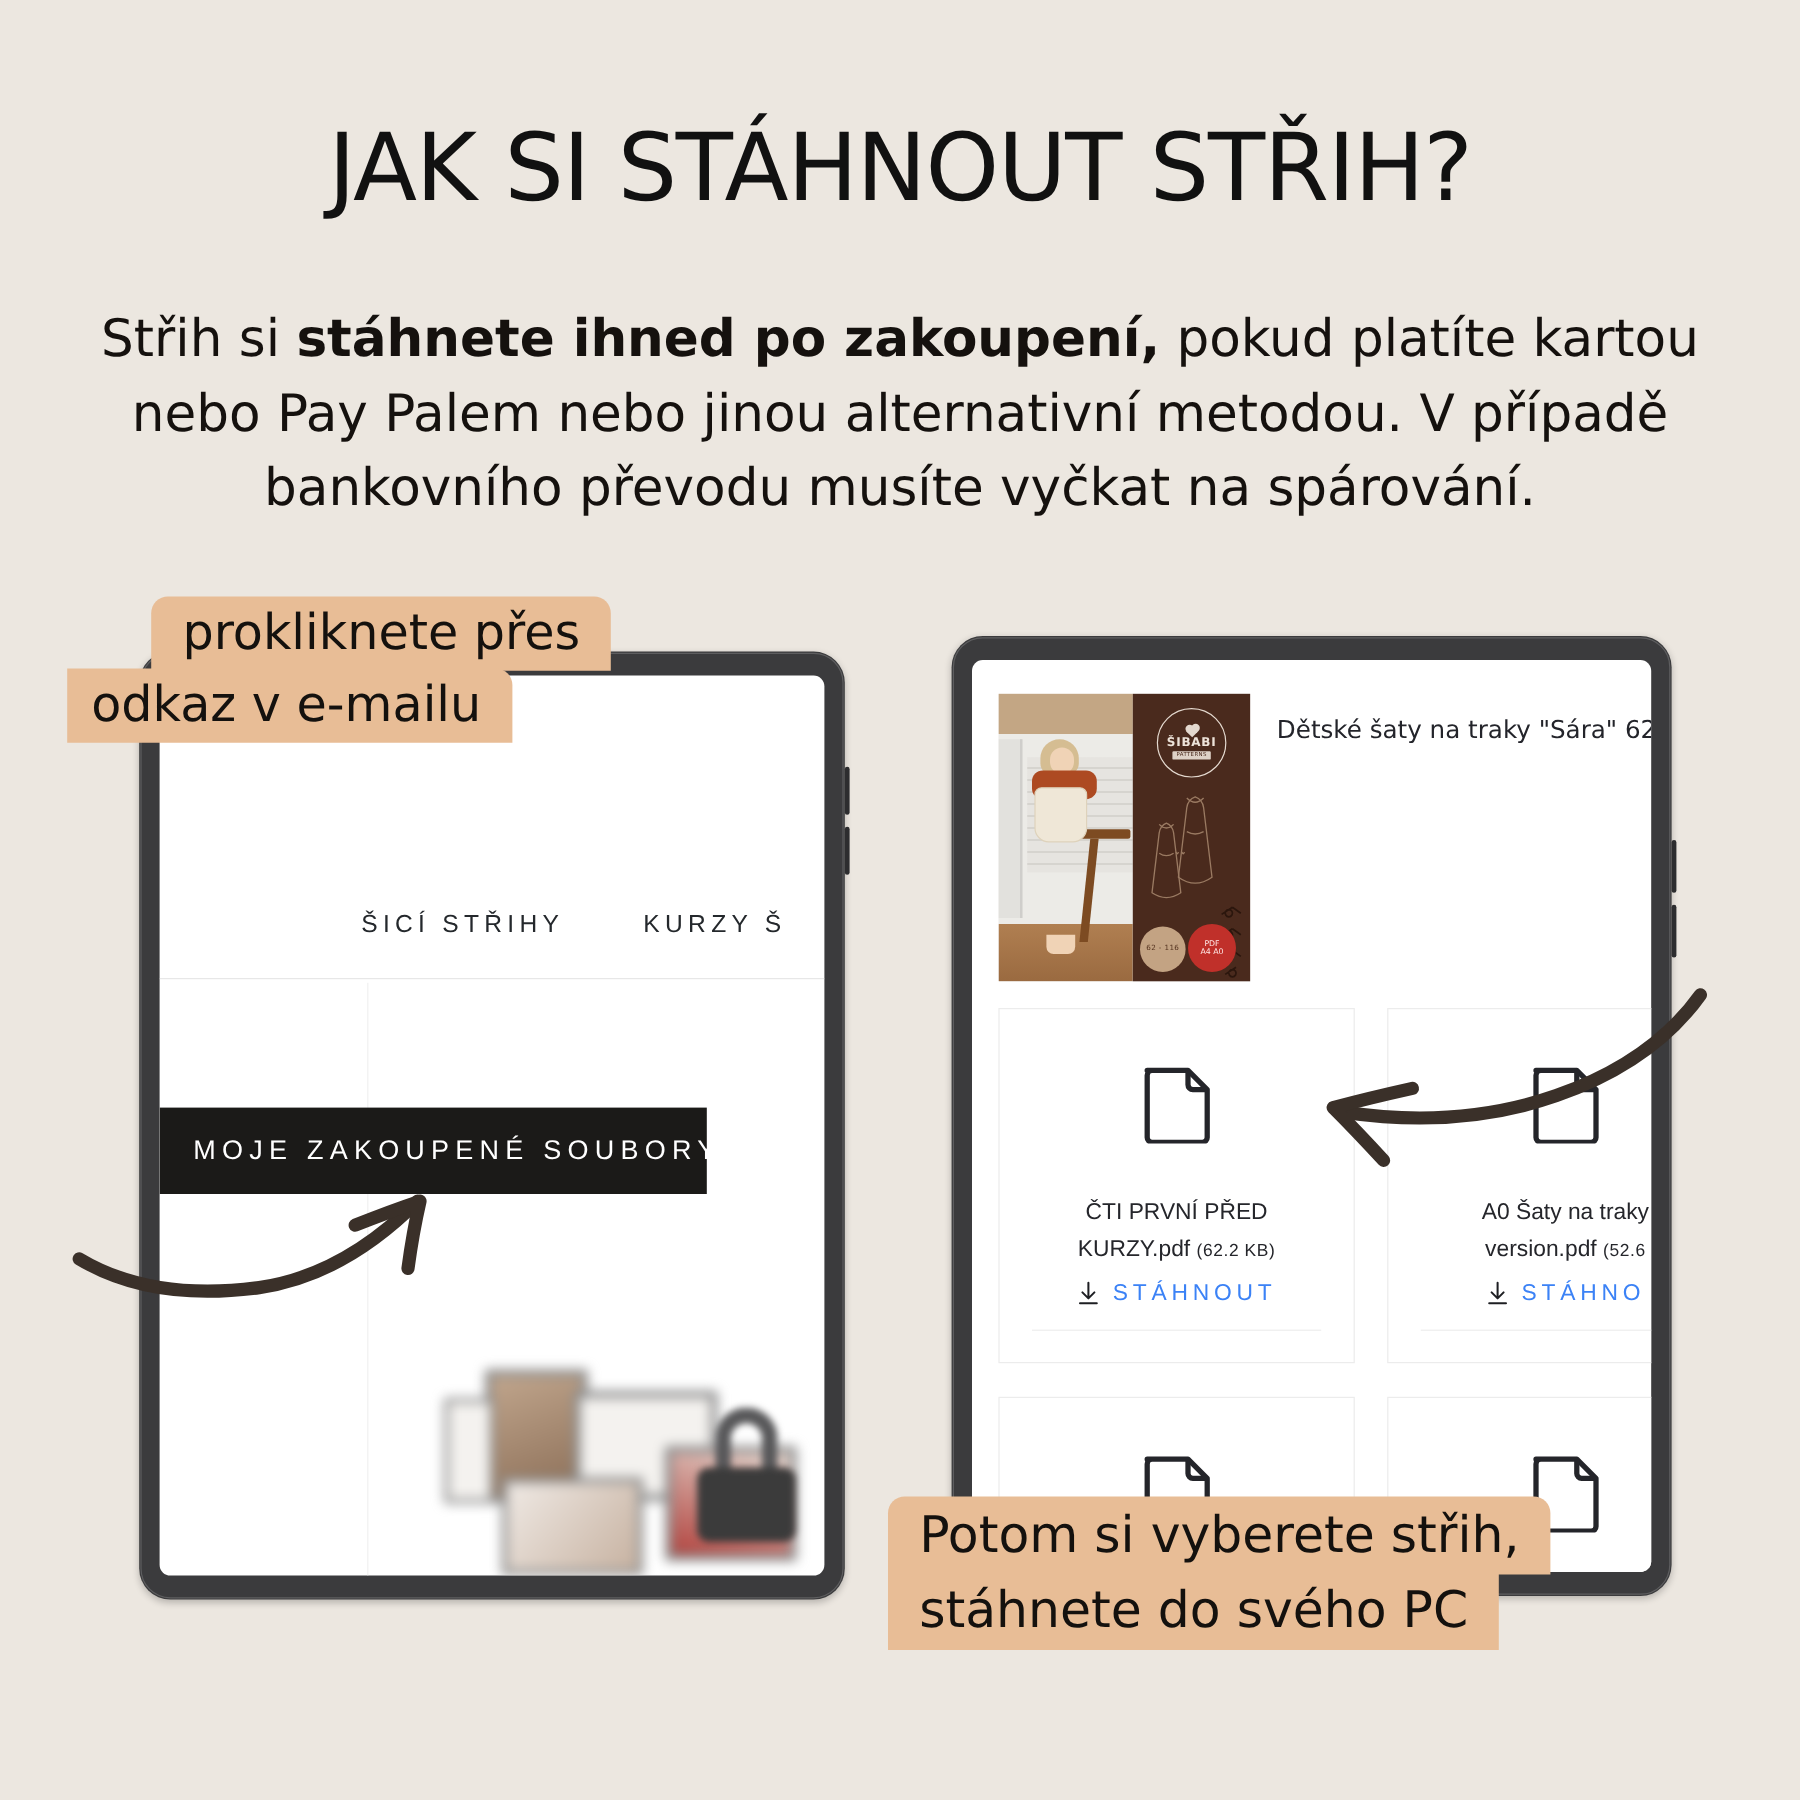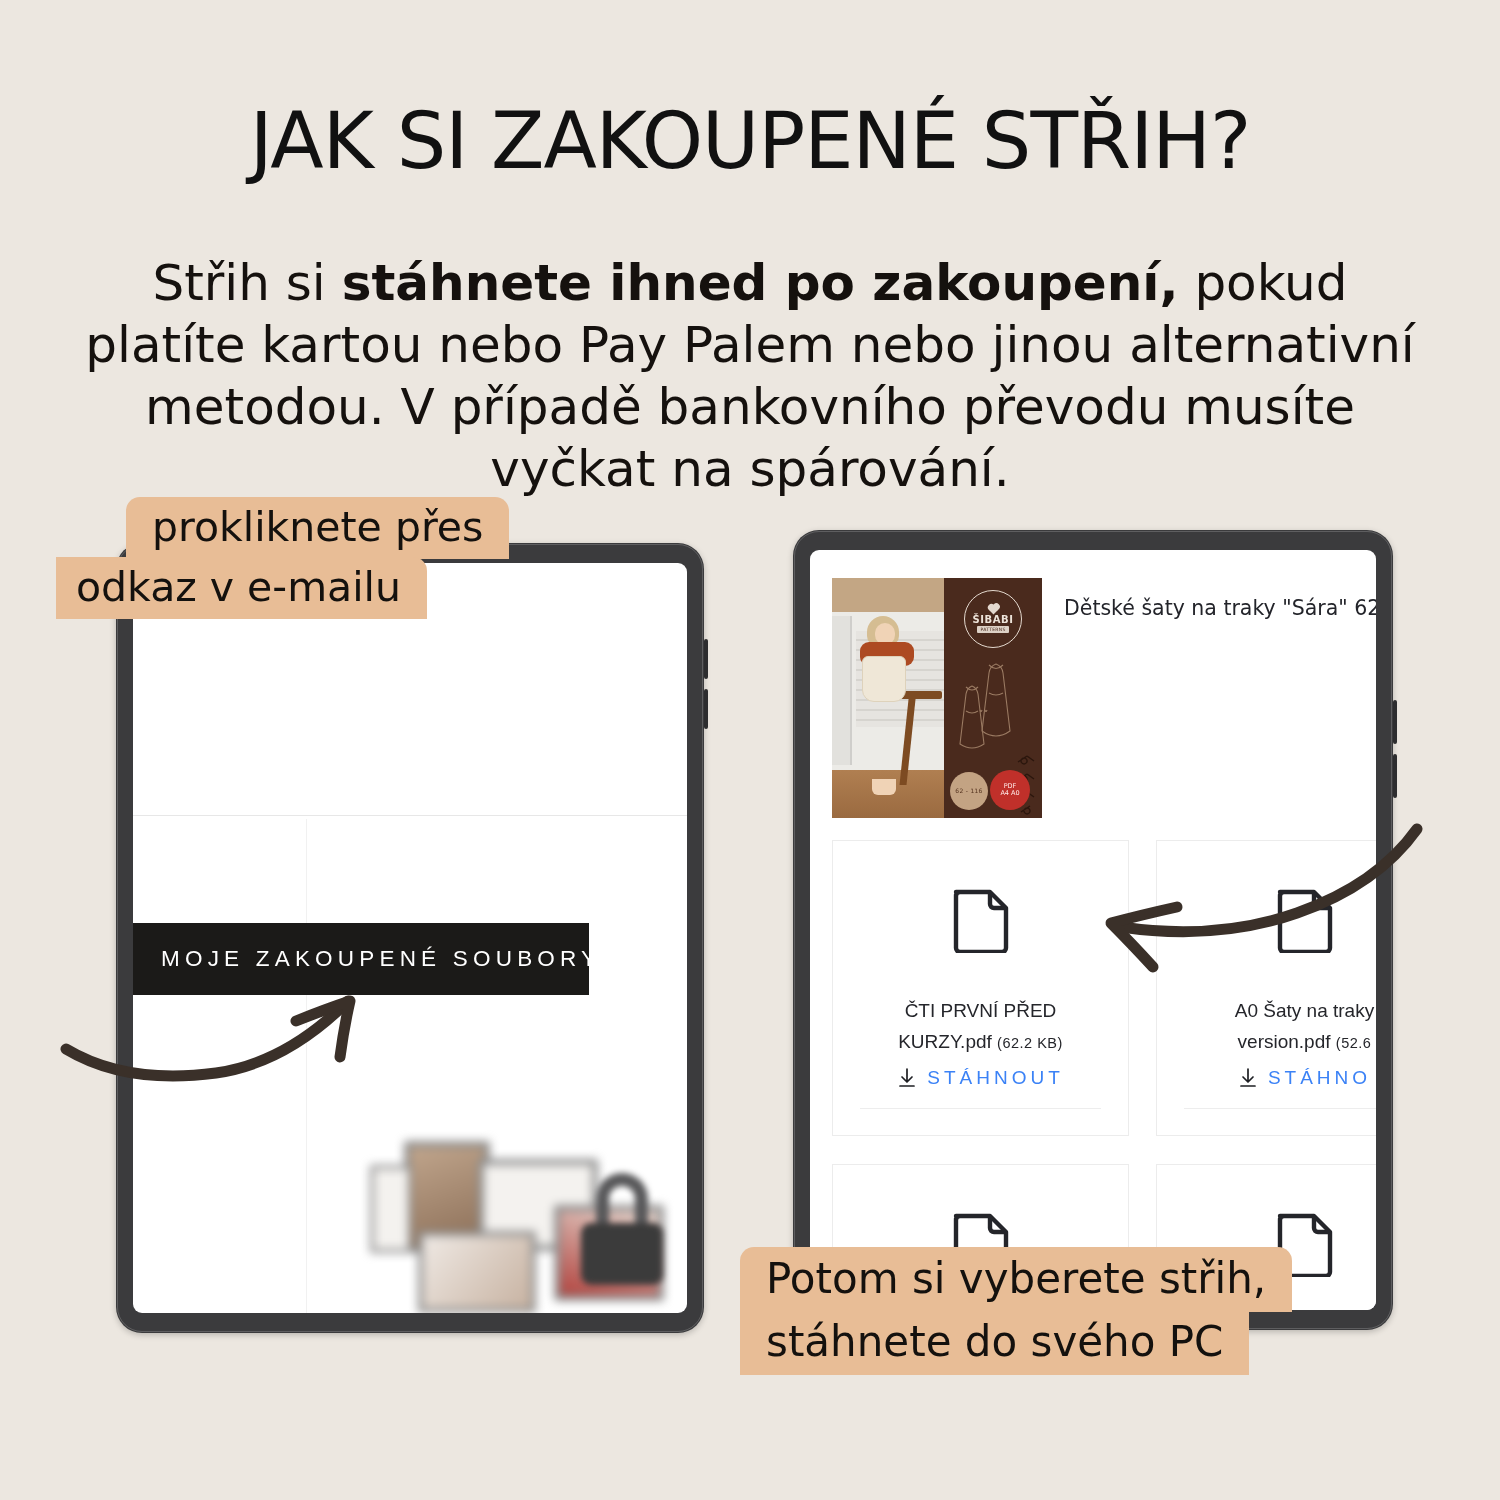--- a/index.html
+++ b/index.html
@@ -22,21 +22,21 @@
     letter-spacing: -1px;
     color: #111111;
     white-space: nowrap;
   }
 
   #intro-paragraph {
     position: absolute;
     top: 252px; left: 75px; width: 1350px;
     text-align: center;
     font-family: "DejaVu Sans", sans-serif;
-    font-size: 50px;
+    font-size: 43px;
     line-height: 62px;
     color: #15110e;
   }
   #intro-paragraph b { font-weight: 700; }
 
   
   .tablet {
     position: absolute;
     background: #3b3b3d;
     border-radius: 26px;
@@ -400,34 +400,38 @@
   }
 
   
   .arrow-svg { position: absolute; overflow: visible; }
   #arrow-left { left: 60px; top: 975px; width: 370px; height: 140px; z-index: 30; }
   #arrow-right { left: 1085px; top: 815px; width: 340px; height: 180px; z-index: 30; }
 </style>
 </head>
 <body>
 
-<div id="page-title">JAK SI ZAKOUPENÉ STŘIH?</div>
+<div id="page-title">JAK SI STÁHNOUT STŘIH?</div>
 
 <p id="intro-paragraph">
   <span>Střih si </span><b>stáhnete ihned po zakoupení,</b><span> pokud platíte kartou nebo Pay Palem nebo jinou alternativní metodou. V případě bankovního převodu musíte vyčkat na spárování.</span>
 </p>
 
 <div id="tablet-left" class="tablet">
   <div class="side-btn" style="right:-4px; top:96px; height:40px;"></div>
   <div class="side-btn" style="right:-4px; top:146px; height:40px;"></div>
 
   <div class="tablet-screen">
 
     <div class="screen-divider"></div>
 
+    <nav class="site-nav">
+      <span>ŠICÍ STŘIHY</span>
+      <span>KURZY Š</span>
+    </nav>
     <div class="nav-rule"></div>
 
     <div class="files-bar">
       <span>MOJE ZAKOUPENÉ SOUBORY</span>
     </div>
 
     <div class="blur-zone">
       <div class="bz-frame" style="left:46px; top:28px; width:86px; height:112px;">
         <div class="bz-photo" style="inset:0; background:linear-gradient(160deg,#c0a58c,#8b6e57);"></div>
       </div>

